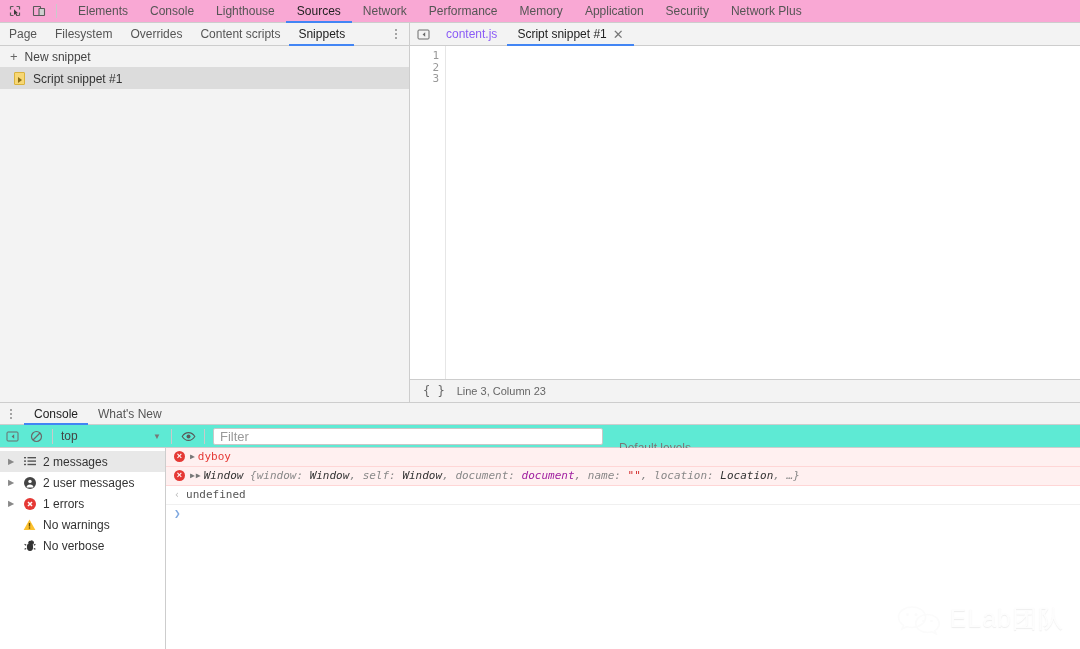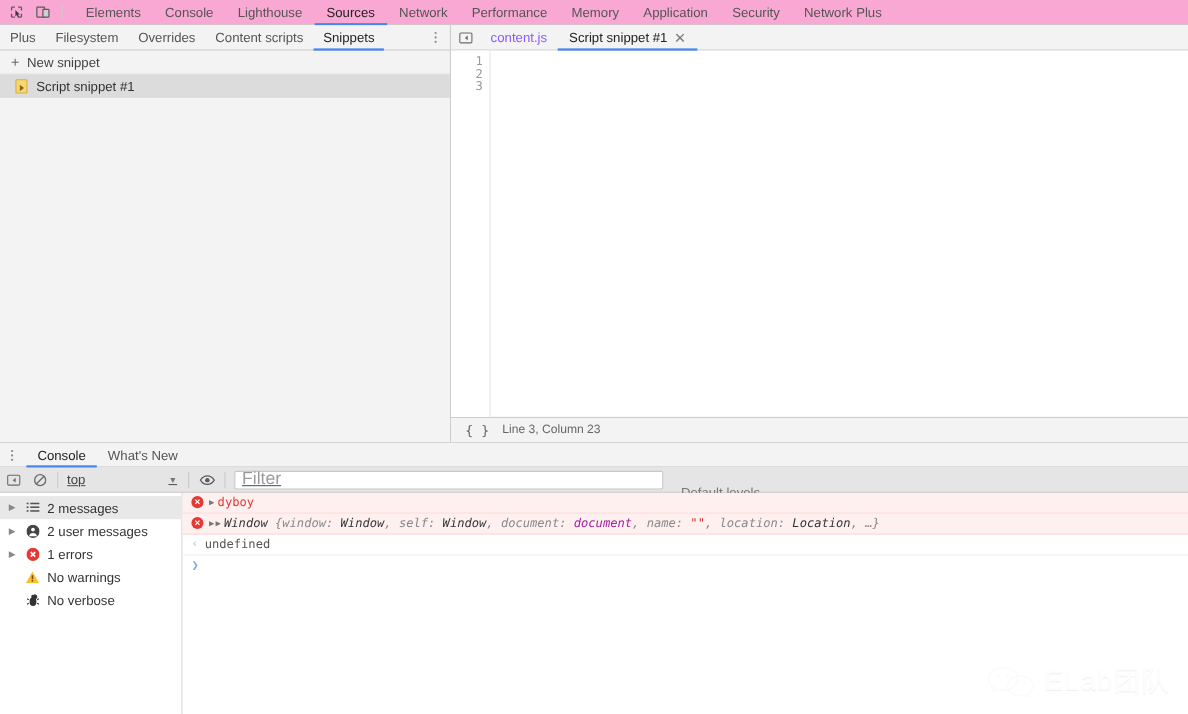--- a/index.html
+++ b/index.html
@@ -180,41 +180,40 @@
   .drawer-tab.active { color: #222; }
   .drawer-tab.active::after {
     content: ""; position: absolute; left: 0; right: 0; bottom: -1px;
     height: 2px; background: #4285f4;
   }
 
   
   .console-toolbar {
     height: 23px; min-height: 23px;
     display: flex; align-items: center;
-    background: #e5e5e5;
+    background: #5eead4;
     border-bottom: 1px solid #cdcdcd;
-    text-decoration: underline;
   }
   .ct-btn {
     width: 24px; height: 100%;
     display: flex; align-items: center; justify-content: center; cursor: pointer;
   }
   .ct-sep { width: 1px; height: 15px; background: #cacaca; margin: 0 4px; }
   .ctx-select {
     display: flex; align-items: center; justify-content: space-between;
     width: 110px; padding: 0 6px 0 4px; cursor: pointer;
     font-size: 12px; color: #444;
   }
   .caret { font-size: 8px; color: #777; }
   .filter-input {
     flex: 1; max-width: 390px;
     height: 17px; margin-left: 4px;
     background: #fff; border: 1px solid #c8c8c8; border-radius: 2px;
     display: flex; align-items: center; padding: 0 6px;
-    font-size: 16px; color: #9a9a9a;
+    font-size: 13px; color: #9a9a9a;
   }
   .levels {
     display: flex; align-items: flex-end; gap: 5px;
     padding: 0 8px; margin-left: 8px;
     font-size: 12px; color: #777; cursor: pointer; margin-top: 24px;
   }
 
   
   .console-body { flex: 1; display: flex; overflow: hidden; }
   .console-sidebar {
@@ -333,21 +332,21 @@
       <div class="main-tab">
           <span>Network Plus</span>
         </div>
     </div>
   </div>
 
   <div class="subrow">
     <div class="sub-left">
       <div class="sub-tabs">
         <div class="sub-tab">
-            <span>Plus</span>
+            <span>Page</span>
           </div>
         <div class="sub-tab">
             <span>Filesystem</span>
           </div>
         <div class="sub-tab">
             <span>Overrides</span>
           </div>
         <div class="sub-tab">
             <span>Content scripts</span>
           </div>

